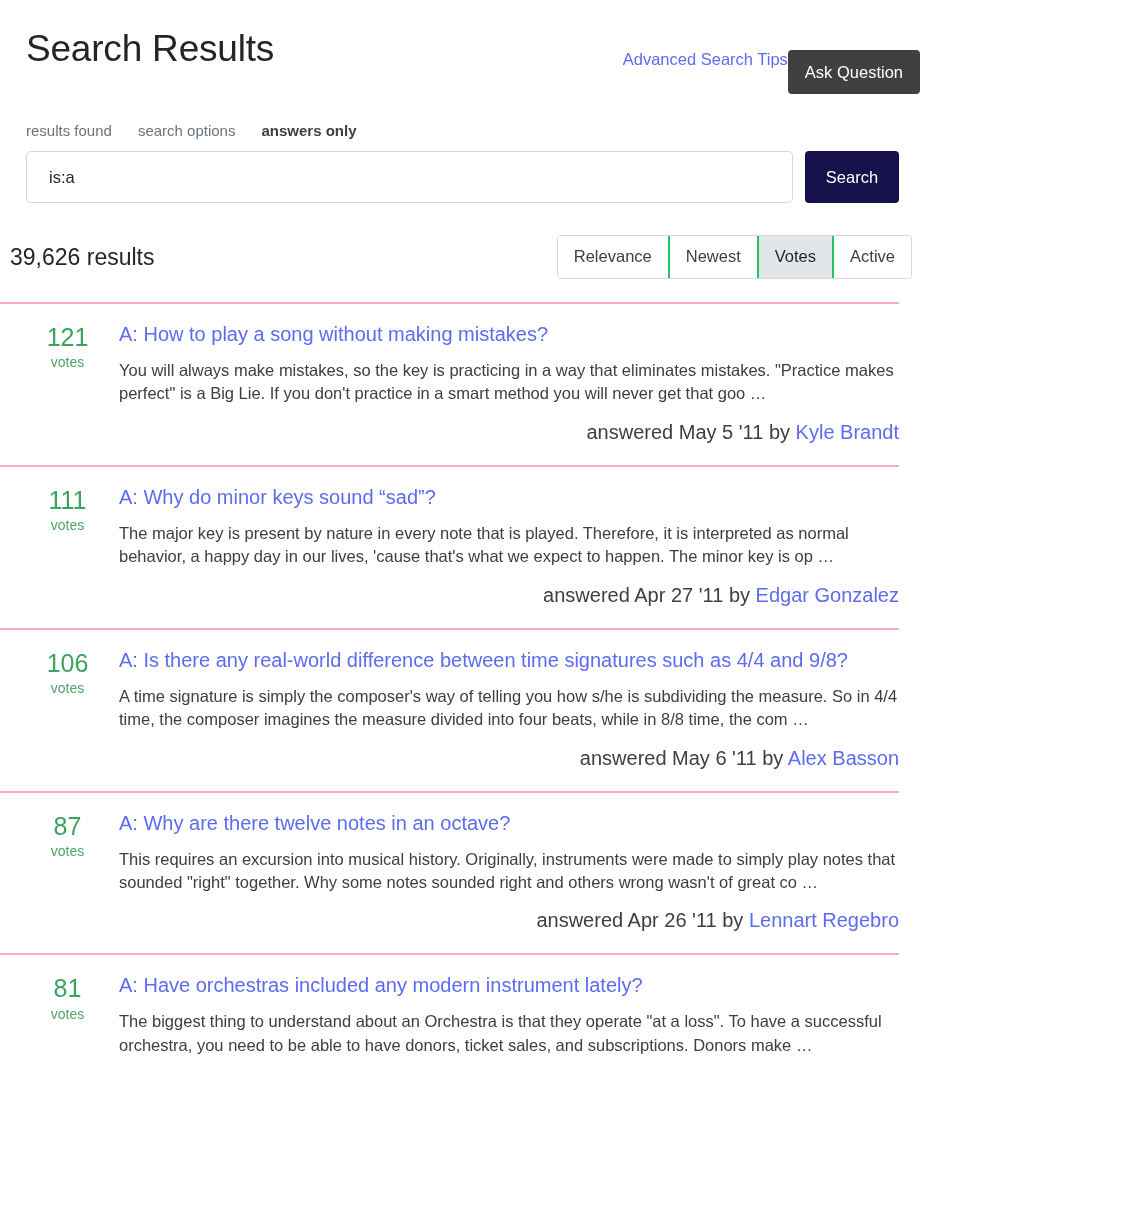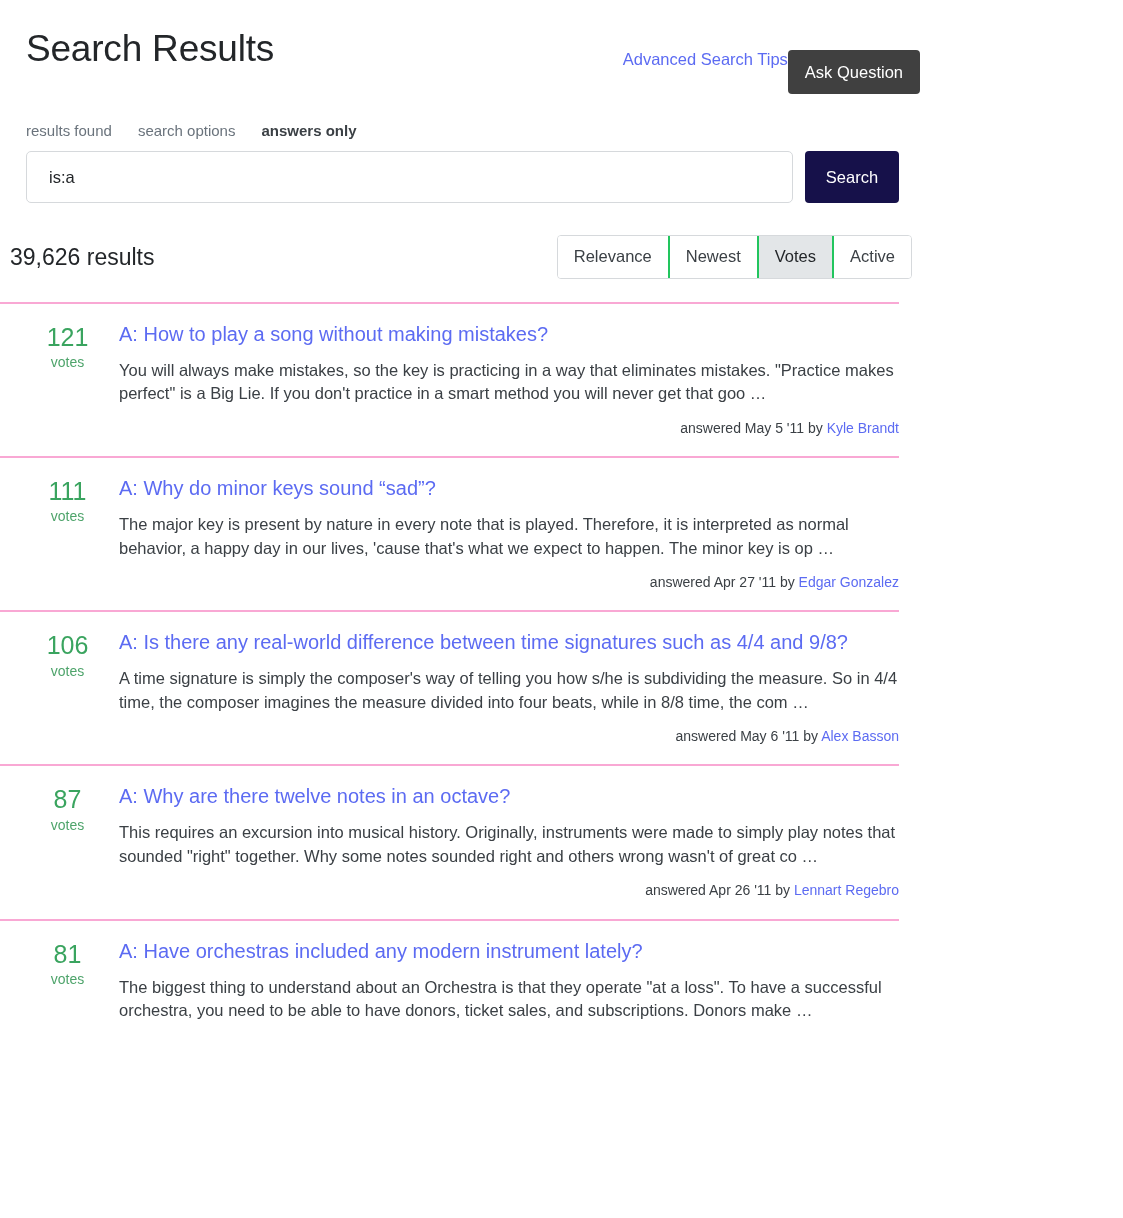--- a/index.html
+++ b/index.html
@@ -187,21 +187,21 @@
   }
   .result-excerpt {
     margin-top: 12px;
     font-size: 16.5px;
     line-height: 1.42;
     color: #3b4045;
   }
   .result-meta {
     margin-top: 12px;
     text-align: right;
-    font-size: 14px;
+    font-size: 20px;
     color: #3b4045;
     line-height: 1.45;
   }
   .result-meta .user {
     color: #5c6bf2;
     text-decoration: none;
   }
 </style>
 </head>
 <body>

